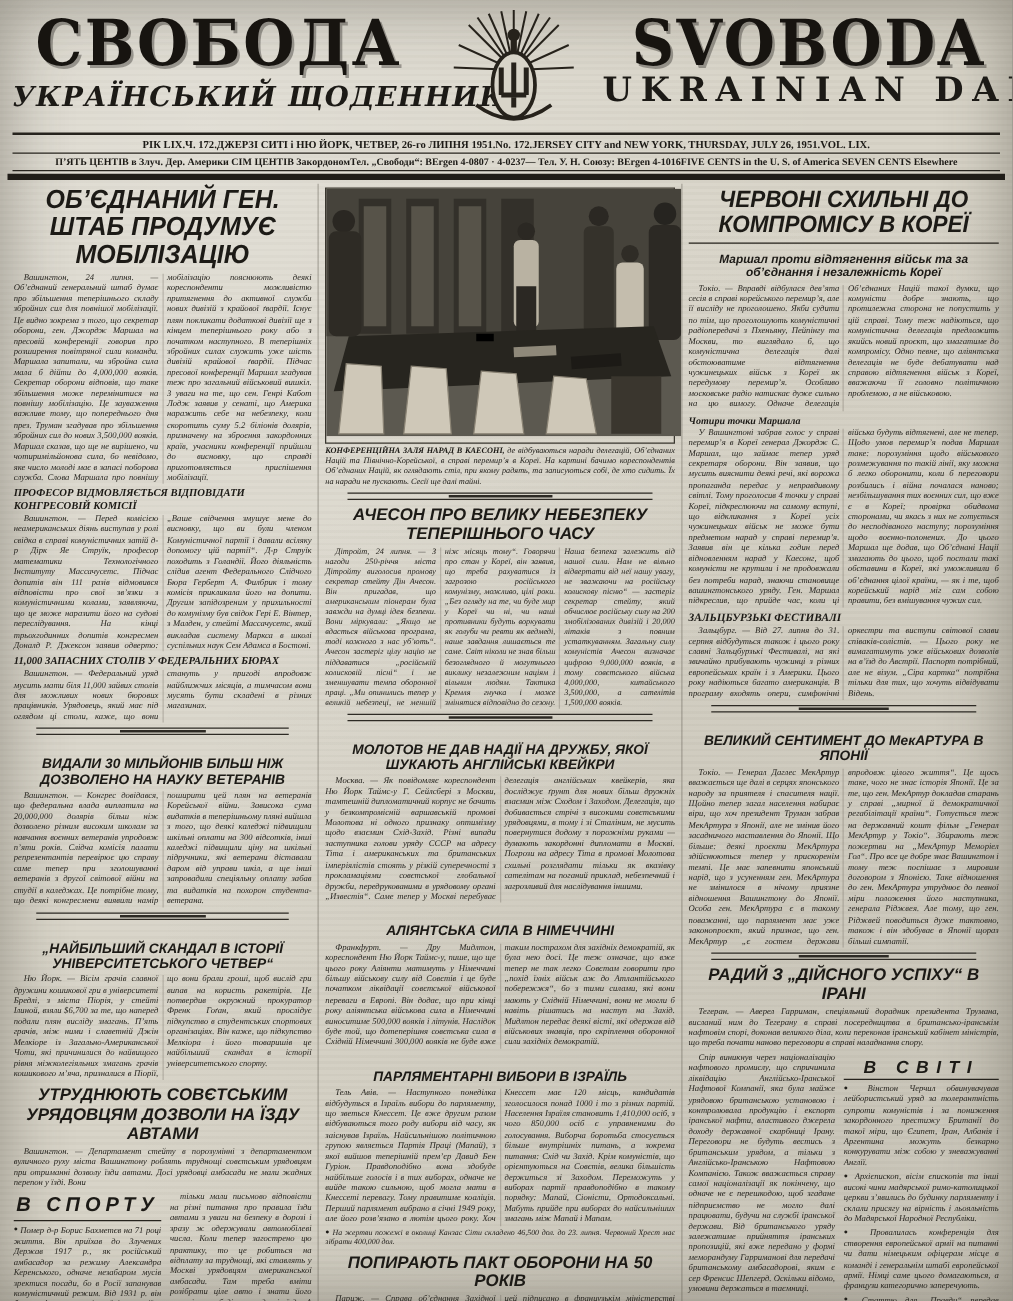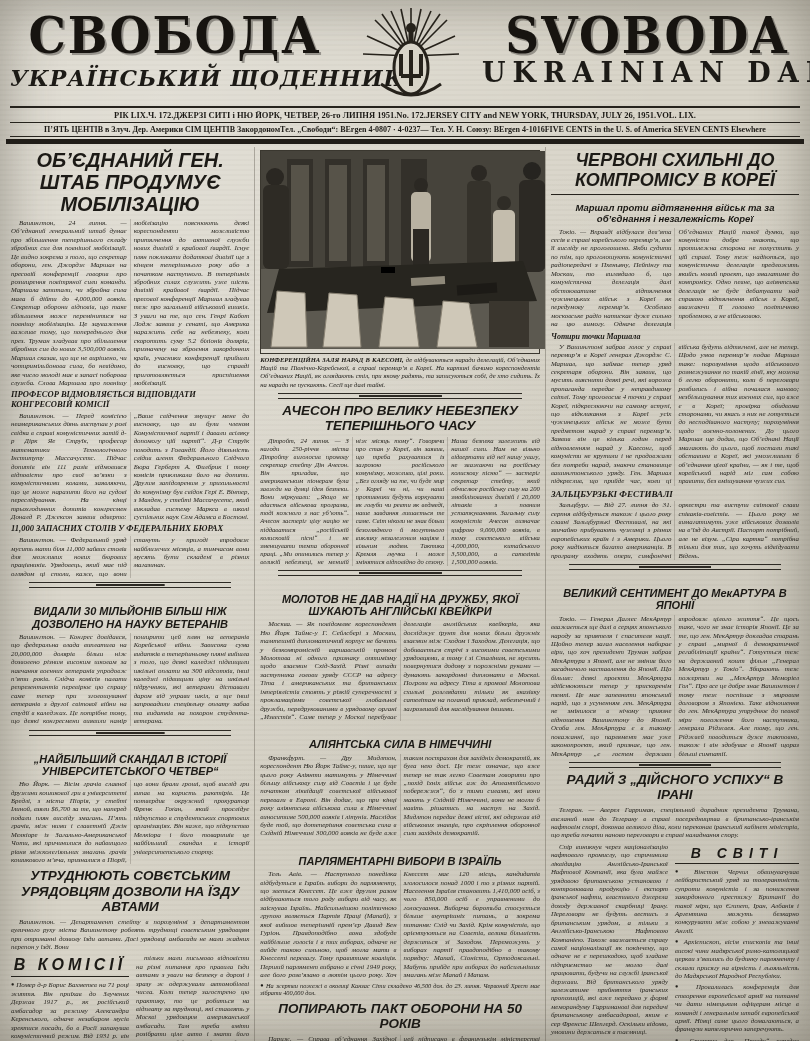--- a/index.html
+++ b/index.html
@@ -195,21 +195,21 @@
       <article>
         <h2 class="hl-md">„НАЙБІЛЬШИЙ СКАНДАЛ В ІСТОРІЇ УНІВЕРСИТЕТСЬКОГО ЧЕТВЕР“</h2>
         <div class="body cols2">Ню Йорк. — Вісім грачів славної дружини кошикової гри в університеті Бредлі, з міста Піорія, у стейті Ілиной, взяли $6,700 за те, що наперед подали плян висліду змагань. П’ять грачів, між ними і славетній Джін Мелкіоре із Загально-Американської Чоти, які причинилися до найвищого рівня міжколегіяльних змагань грачів кошикового м’яча, призналися в Піорії, що вони брали гроші, щоб вислід гри випав на користь ракетірів. Це потвердив окружний прокуратор Френк Гоґан, який прослідує підкупство в студентських спортових організаціях. Він каже, що підкупство Мелкіора і його товаришів це найбільший скандал в історії університетського спорту.</div>
       </article>
 
       <article>
         <h2 class="hl-lg">УТРУДНЮЮТЬ СОВЄТСЬКИМ УРЯДОВЦЯМ ДОЗВОЛИ НА ЇЗДУ АВТАМИ</h2>
         <div class="body">Вашингтон. — Департамент стейту в порозумінні з департаментом вуличного руху міста Вашингтону роблять труднощі совєтським урядовцям при отриманні дозволу їзди автами. Досі урядовці амбасади не мали жадних перепон у їзді. Вони</div>
         <div class="split">
           <div>
-            <div class="boxtitle">В КОМІСІЇ</div>
+            <div class="boxtitle">В СПОРТУ</div>
             <p class="body bullet">Помер д-р Борис Бахметєв на 71 році життя. Він приїхав до Злучених Держав 1917 р., як російський амбасадор за режиму Александра Керенського, одначе незабаром мусів зректися посади, бо в Росії запанував комуністичний режим. Від 1931 р. він був професором цивільної інженерії в Колумбійському університеті в Ню Йорку.</p>
 
           </div>
           <div class="body">тільки мали письмово відповісти на різні питання про правила їзди автами з уваги на безпеку в дорозі і зразу ж одержували автомобілеві числа. Коли тепер загострено цю практику, то це робиться на відплату за труднощі, які ставлять у Москві урядовцям американської амбасади. Там треба вміти розібрати ціле авто і знати його механізм, щоб дістати дозвіл їзди. А тому, що це не так легко, то звичайно в американськім авті мусить сидіти російський шофер. Тільки один американський механік зміг дістати дозвіл їзди американським автом. Нове розпорядження американської влади вказує на спробу часткової відплати за труднощі для американців у Москві.</div>
         </div>
       </article>
     </section>
 
     <section class="sec sec-mid">
       <figure class="photo-wrap" style="margin:1px 0 2px 0;">

